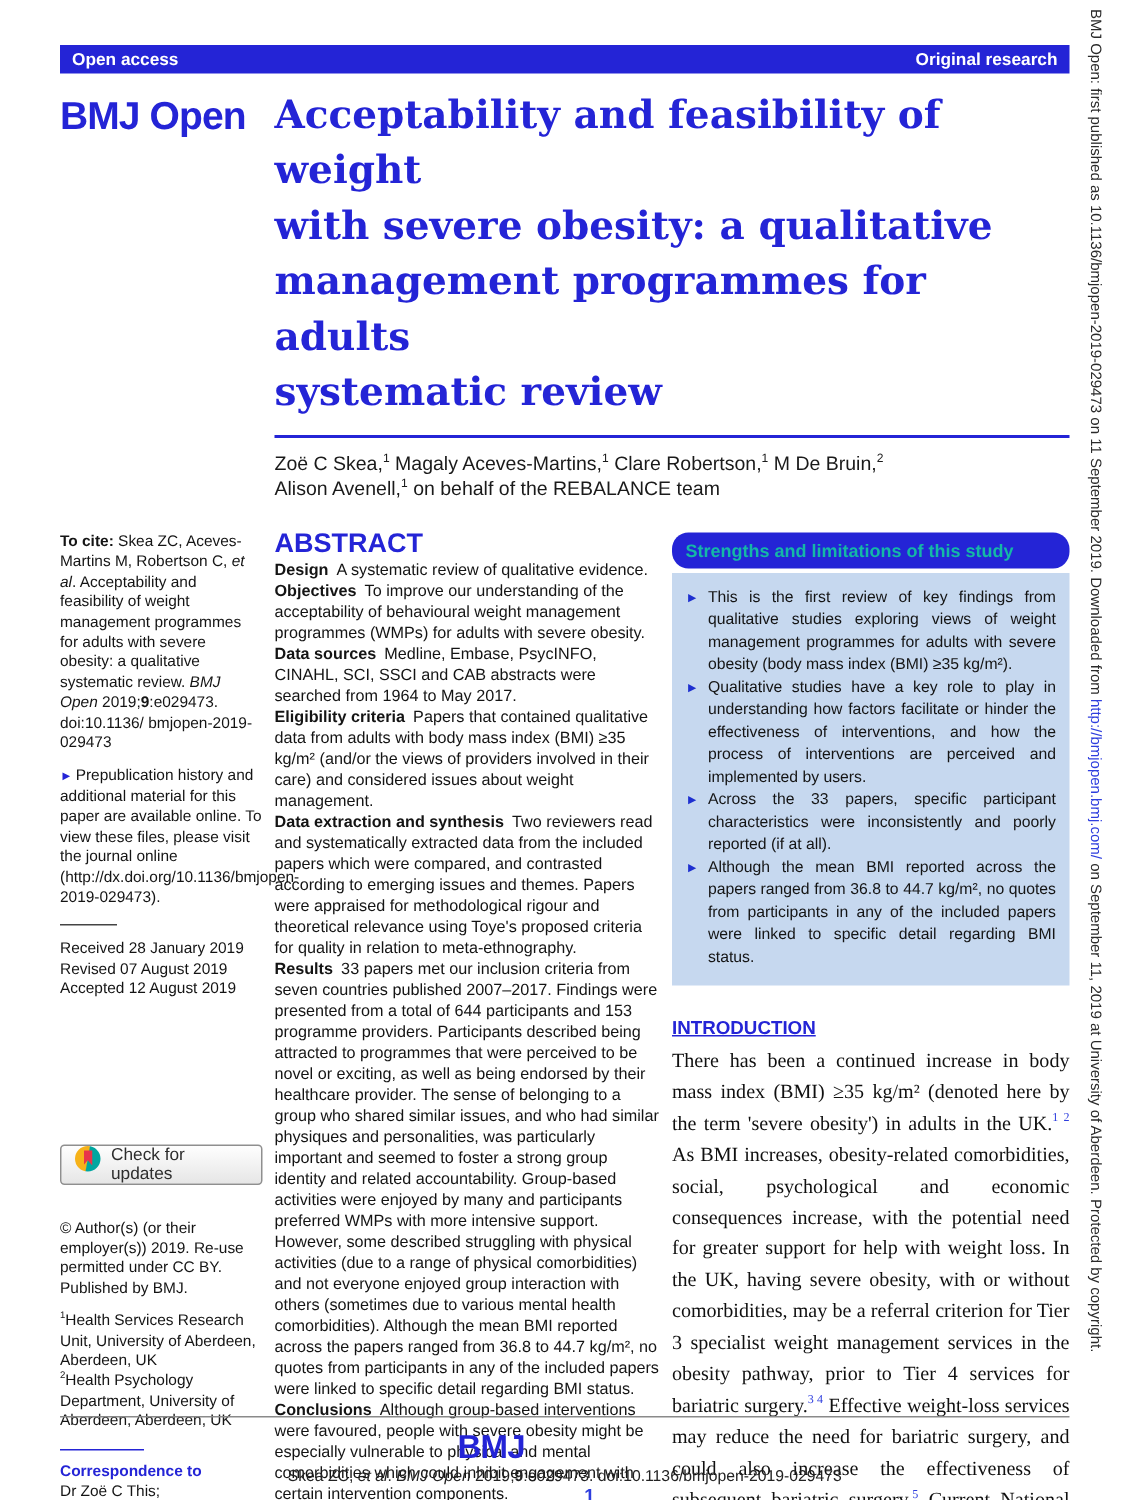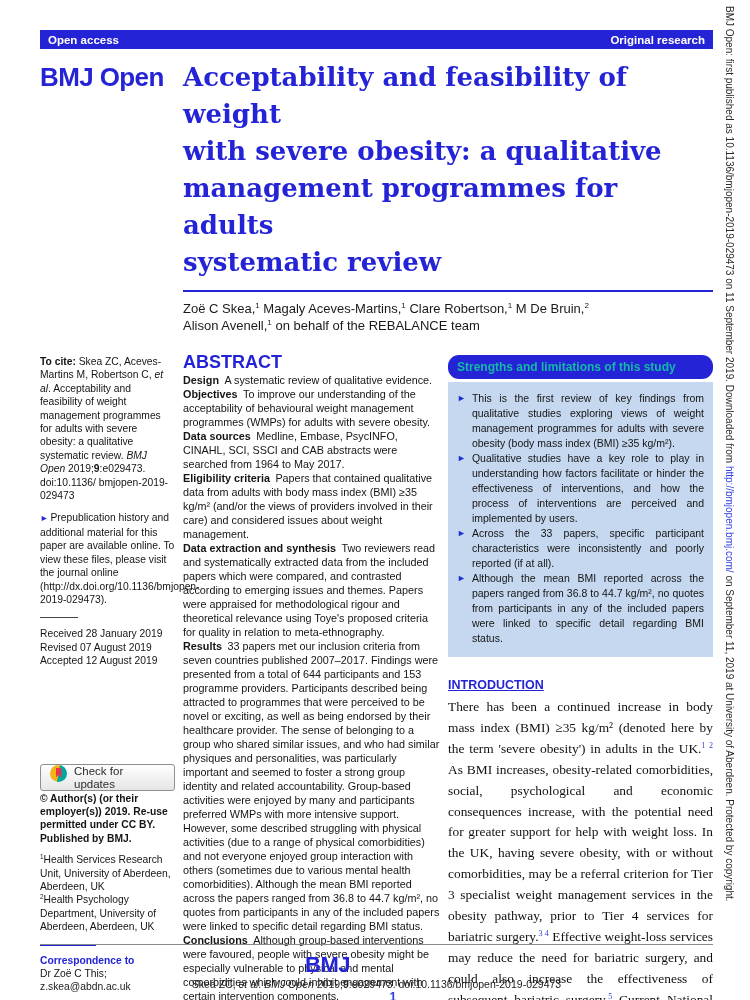--- a/index.html
+++ b/index.html
@@ -34,21 +34,21 @@
   
   .leftcol{font-size:10.3px;line-height:13.4px;}
   .prepub{margin-top:9px;}
   .prepub-arrow{color:var(--blue);font-size:8.5px;margin-right:2px;}
   .hr-dark{width:38px;border-top:1.5px solid #444;margin:11px 0 9px;}
   .hr-blue{width:56px;border-top:1.5px solid var(--blue);margin:11px 0 8px;}
   .spacer{height:96px;}
   .check-btn{display:inline-flex;align-items:flex-start;gap:7px;height:27px;padding:0 9px;border:1px solid #8f8f8f;border-radius:3px;background:linear-gradient(#fefefe,#e6e6e6);font-size:11.5px;color:#2d2d2d;cursor:pointer;}
   .cm{width:17px;height:17px;border-radius:50%;background:linear-gradient(100deg,#f6b219 48%,#00a6a0 52%);position:relative;flex:0 0 auto;}
   .cm::after{content:"";position:absolute;left:5.5px;top:3px;width:6px;height:10.5px;background:#e8344a;clip-path:polygon(0 0,100% 0,100% 100%,50% 66%,0 100%);}
-  .copyright{margin-top:1px;font-weight:bold;}
+  .copyright{margin-top:23px;}
   .affiliations{margin-top:8px;}
   .corr-label{color:var(--blue);font-weight:bold;}
   .email{color:#1a1a1a;text-decoration:none;}
 
   
   .midcol{font-size:10.8px;line-height:14px;}
   .abs-heading{color:var(--blue);font-weight:bold;font-size:18px;margin-bottom:4px;}
   .abs-label{font-weight:bold;}
 
   

